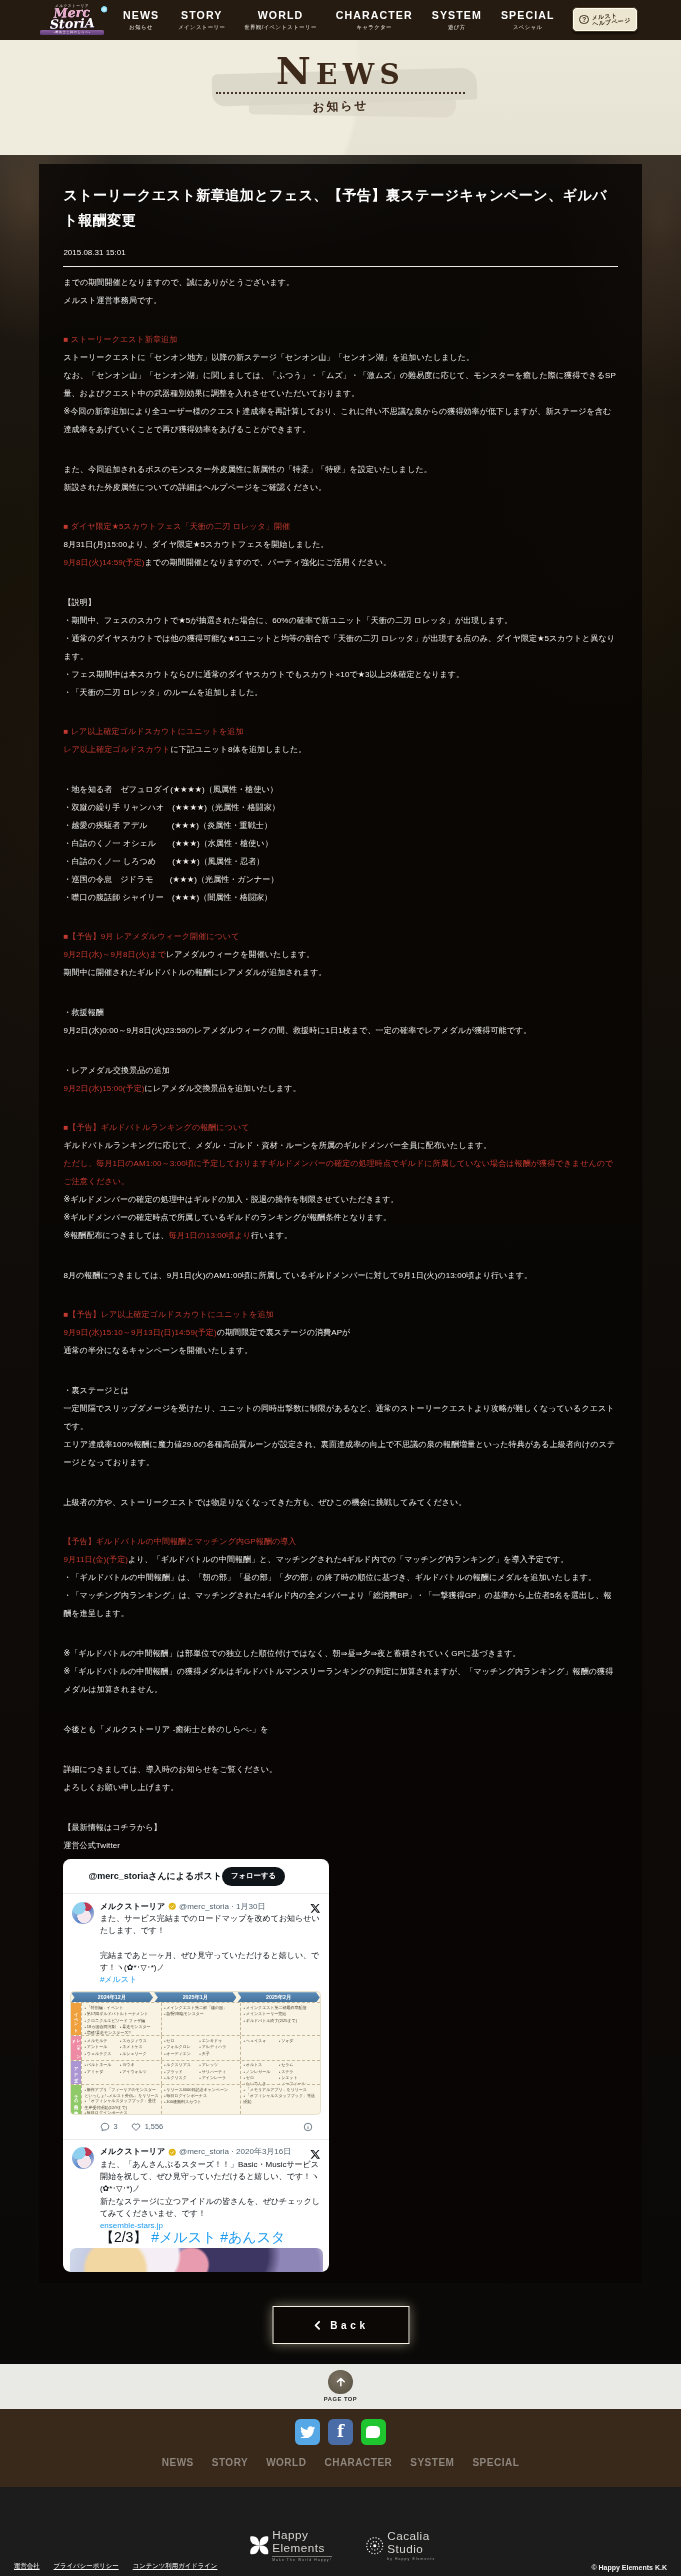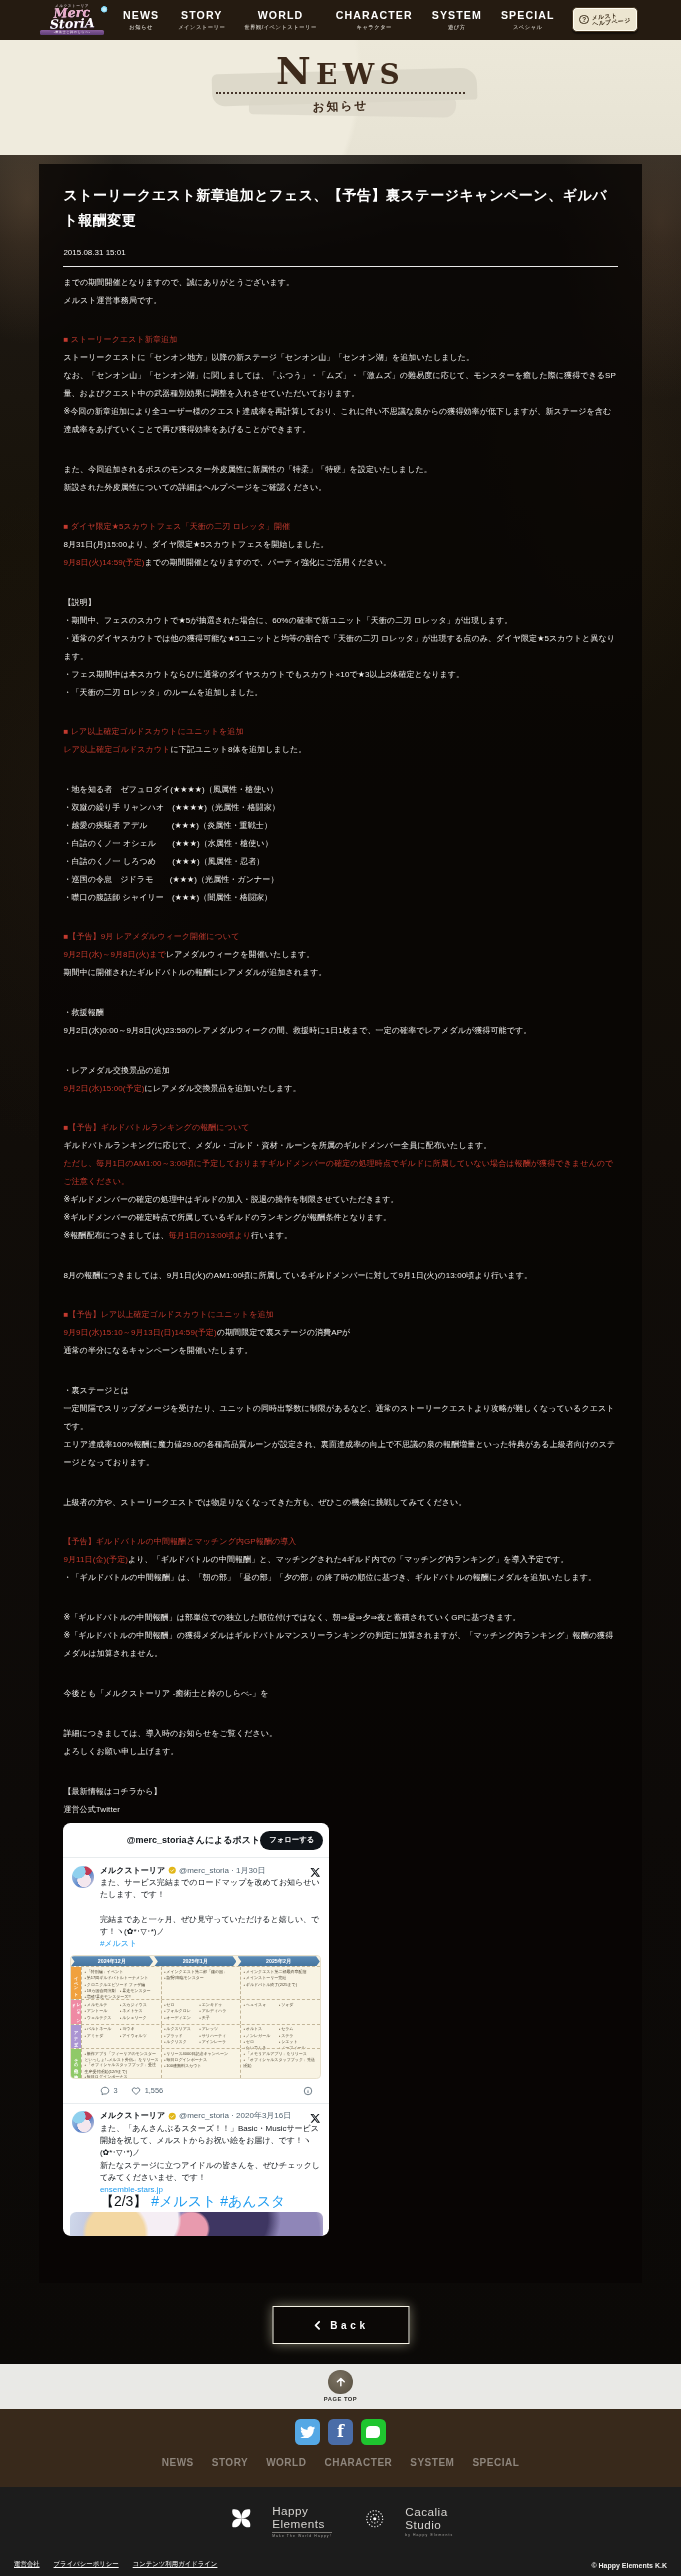--- a/index.html
+++ b/index.html
@@ -70,21 +70,21 @@
   .rule{ border:0; border-top:0.5px solid #e8e8e8; margin:6.4px 0 0; }
   .ab{ padding-top:7.4px; }
   .ab p, .ab h3{ font-size:8px; line-height:18px; margin:0; color:#efeeec; font-weight:400; letter-spacing:0.1px; }
   .ab h3{ color:#c23a2f; margin-top:21px; }
   .ab .g{ margin-top:22px; }
   .ab .rd{ color:#c93a2d; }
 
   
   .tweet-embed{ margin-top:3.2px; width:266px; background:#ffffff; border-radius:7.4px;
     overflow:hidden; color:#0f1419; }
-  .te-head{ display:flex; justify-content:flex-end; align-items:center; padding:8px 6px 7px; }
+  .te-head{ display:flex; justify-content:flex-start; align-items:center; padding:8px 25px 7px; }
   .te-title{ font-size:9px; font-weight:bold; }
   .follow-btn{ background:#0f1419; color:#fff; border:0; border-radius:9.6px; padding:4.8px 9px;
     font-size:7.4px; font-weight:bold; cursor:pointer; font-family:inherit; }
   .te-div{ border-top:0.5px solid #e8ecee; }
   .tweet{ position:relative; padding:6.4px 8.5px 0; }
   .avatar{ position:absolute; left:8.5px; top:7.4px; width:22px; height:22px; border-radius:50%;
     background:
       radial-gradient(circle at 30% 25%, #8fd0ee 0 30%, transparent 32%),
       radial-gradient(circle at 70% 20%, #c03a55 0 18%, transparent 20%),
       radial-gradient(circle at 55% 65%, #f4e7ee 0 35%, transparent 37%),
@@ -154,21 +154,21 @@
   .soc.fb{ background:#4a6da8; color:#fff; font-size:16px; font-weight:bold;
     font-family:"DejaVu Serif","Liberation Serif",serif; }
   .soc.ln{ background:#1fc52f; }
   .ln-bubble{ width:14px; height:11.7px; background:#fff; border-radius:4.2px 4.2px 4.2px 1.1px; }
   #footer-nav{ display:flex; justify-content:center; gap:18px; margin-top:11.7px; }
   .fnav{ color:#8e857c; font-size:10px; font-weight:bold; letter-spacing:0.5px; cursor:pointer; }
 
   
   .footer-black{ height:89px; background:#1c1c1c; display:flex; flex-direction:column; }
   .brands{ display:flex; justify-content:center; align-items:center; gap:30px; margin-top:18px; }
-  .brand{ display:flex; align-items:flex-start; gap:18px; cursor:pointer; }
+  .brand{ display:flex; align-items:center; gap:0; cursor:pointer;margin-top:24px; }
   .brand-txt{ color:#d6d4d0; }
   .brand-l{ font-size:11.7px; line-height:12.7px; font-weight:300; letter-spacing:0.5px; }
   .brand-tag{ font-size:3.4px; color:#a8a6a2; letter-spacing:1.1px; margin-top:1.6px;
     border-top:0.5px solid #7a7874; padding-top:1.1px; }
   .brand-tag.noline{ border:0; text-align:right; padding:0; }
   .legal-row{ margin-top:auto; display:flex; justify-content:space-between; align-items:flex-end;
     padding:0 14px 7.4px; }
   #legal-links{ display:flex; gap:14px; }
   .legal-link{ color:#fff; font-size:6.4px; text-decoration:underline; cursor:pointer; }
   .copy{ color:#f0efed; font-size:7px; font-weight:bold; }
@@ -277,20 +277,21 @@
           <h3 class="sec">■【予告】レア以上確定ゴルドスカウトにユニットを追加</h3>
           <p><span class="rd">9月9日(水)15:10～9月13日(日)14:59(予定)</span><span>の期間限定で裏ステージの消費APが</span></p>
           <p><span>通常の半分になるキャンペーンを開催いたします。</span></p>
           <p class="g"><span>・裏ステージとは</span></p>
           <p><span>一定間隔でスリップダメージを受けたり、ユニットの同時出撃数に制限があるなど、通常のストーリークエストより攻略が難しくなっているクエストです。</span></p>
           <p><span>エリア達成率100%報酬に魔力値29.0の各種高品質ルーンが設定され、裏面達成率の向上で不思議の泉の報酬増量といった特典がある上級者向けのステージとなっております。</span></p>
           <p class="g"><span>上級者の方や、ストーリークエストでは物足りなくなってきた方も、ぜひこの機会に挑戦してみてください。</span></p>
           <h3 class="sec">【予告】ギルドバトルの中間報酬とマッチング内GP報酬の導入</h3>
           <p><span class="rd">9月11日(金)(予定)</span><span>より、「ギルドバトルの中間報酬」と、マッチングされた4ギルド内での「マッチング内ランキング」を導入予定です。</span></p>
           <p><span>・「ギルドバトルの中間報酬」は、「朝の部」「昼の部」「夕の部」の終了時の順位に基づき、ギルドバトルの報酬にメダルを追加いたします。</span></p>
+          <p><span>・「マッチング内ランキング」は、マッチングされた4ギルド内の全メンバーより「総消費BP」・「一撃獲得GP」の基準から上位者5名を選出し、報酬を進呈します。</span></p>
           <p class="g"><span>※「ギルドバトルの中間報酬」は部単位での独立した順位付けではなく、朝⇒昼⇒夕⇒夜と蓄積されていくGPに基づきます。</span></p>
           <p><span>※「ギルドバトルの中間報酬」の獲得メダルはギルドバトルマンスリーランキングの判定に加算されますが、「マッチング内ランキング」報酬の獲得メダルは加算されません。</span></p>
           <p class="g"><span>今後とも「メルクストーリア -癒術士と鈴のしらべ-」を</span></p>
           <p class="g"><span>詳細につきましては、導入時のお知らせをご覧ください。</span></p>
           <p><span>よろしくお願い申し上げます。</span></p>
           <p class="g"><span>【最新情報はコチラから】</span></p>
           <p><span>運営公式Twitter</span></p>
         </div>
 
       <div class="tweet-embed">
@@ -447,21 +448,21 @@
           </svg>
           <div class="t-main">
             <div class="t-name-row">
               <span class="t-name">メルクストーリア</span>
               <svg width="8.5" height="8.5" viewBox="0 0 24 24">
                 <circle cx="12" cy="12" r="10" fill="#e2b719"></circle>
                   <path d="M7.5 12.5l3 3 6-6" stroke="#fff" stroke-width="2.4" fill="none"></path>
               </svg>
               <span class="t-handle">@merc_storia · 2020年3月16日</span>
             </div>
-            <div class="t-text">また、「あんさんぶるスターズ！！」Basic・Musicサービス開始を祝して、メルストからお祝い絵をお届け、です！ヽ(✿*･▽･*)ノ
+            <div class="t-text">また、「あんさんぶるスターズ！！」Basic・Musicサービス開始を祝して、ぜひ見守っていただけると嬉しい、です！ヽ(✿*･▽･*)ノ
 新たなステージに立つアイドルの皆さんを、ぜひチェックしてみてくださいませ、です！</div>
             <span class="t-link">ensemble-stars.jp</span>
             <div class="t-tags">
               <span>【2/3】</span>
               <span class="tag">#メルスト #あんスタ</span>
             </div>
           </div>
           <div class="t2-img"></div>
         </div>
       </div>

